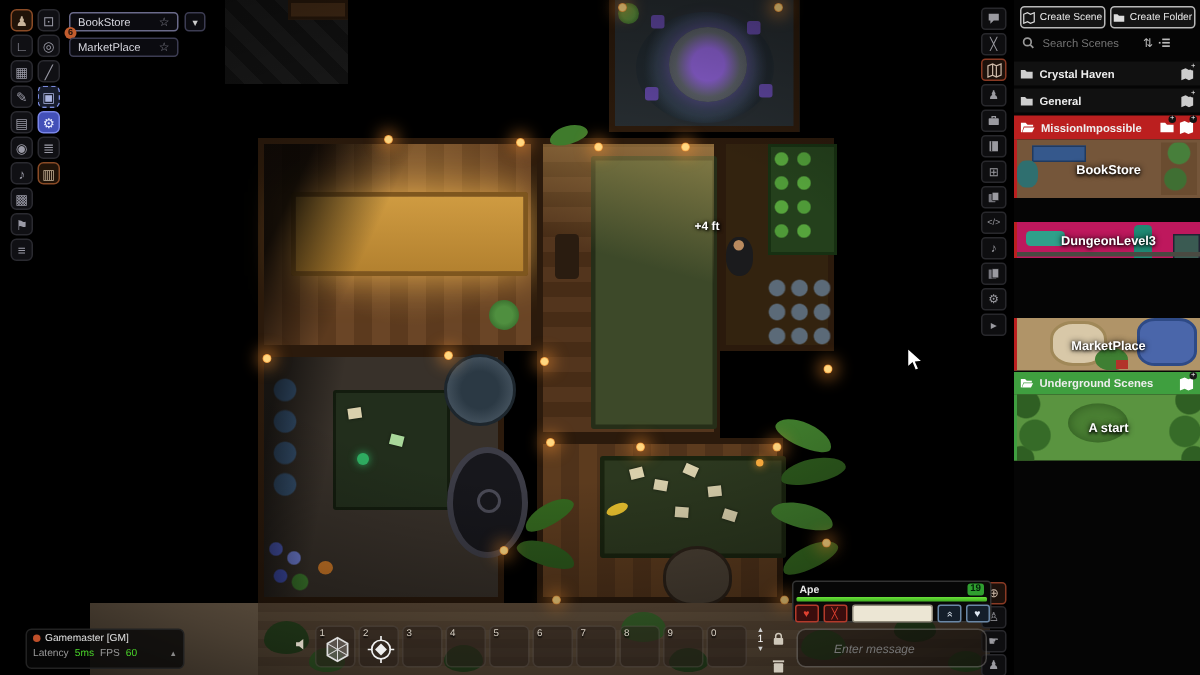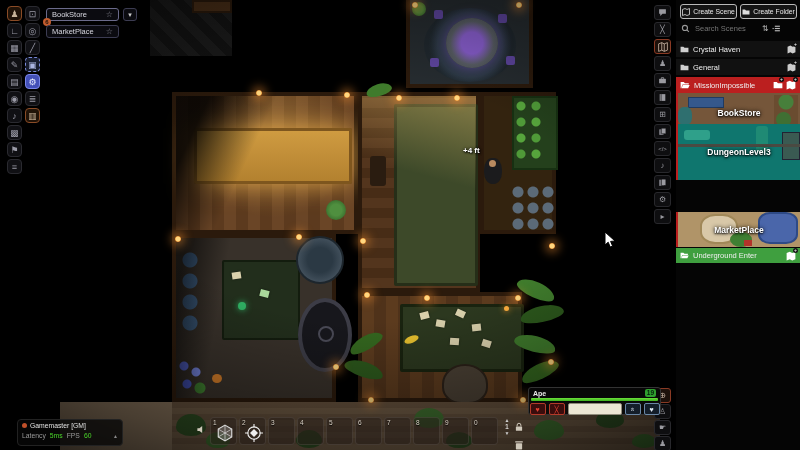--- a/index.html
+++ b/index.html
@@ -40,21 +40,21 @@
   
   #sidebar{position:absolute;left:676px;top:0;width:124px;height:450px;background:#050505;}
   .sb-btn{position:absolute;height:15px;background:#141414;border:1px solid #b9b9b9;border-radius:3px;
           color:#e8e8e8;font-size:6.8px;display:flex;align-items:center;justify-content:center;gap:3px;
           box-sizing:border-box;white-space:nowrap;}
   .srch{position:absolute;display:flex;align-items:center;gap:3px;}
   .srch input{background:transparent;border:none;outline:none;color:#bbb;font-size:7.5px;width:62px;
               font-family:"Liberation Sans",sans-serif;}
   .folder-row{position:absolute;left:0;width:124px;height:16px;display:flex;align-items:center;gap:4px;
               padding:0 4px;box-sizing:border-box;background:#111;}
-  .folder-row .fl{font-size:7.5px;font-weight:normal;color:#eee;white-space:nowrap;}
+  .folder-row .fl{font-size:7.5px;font-weight:bold;color:#eee;white-space:nowrap;}
   .fr-icons{margin-left:auto;display:flex;gap:3px;align-items:center;position:relative;}
   .tile{position:absolute;left:0;width:124px;overflow:hidden;}
   .tile .lbl{position:absolute;left:0;right:0;top:50%;transform:translateY(-50%);text-align:center;
              font-size:8.5px;font-weight:bold;color:#fff;text-shadow:0 1px 2px #000,0 0 4px #000;}
   .plus{position:absolute;right:-2px;top:-3px;width:5px;height:5px;border-radius:50%;background:#111;
         color:#fff;font-size:5px;line-height:5px;text-align:center;}
   
   #statusbox{position:absolute;left:17px;top:419px;width:106px;height:27px;background:rgba(8,8,8,.8);
              border:1px solid #222;border-radius:4px;font-size:6.8px;padding:2px 4px;box-sizing:border-box;}
   .grn{color:#4ad62a;}
@@ -334,46 +334,52 @@
           <span class="plus">+</span>
       </span>
     </div>
 
     <div class="tile" style="top:93px;height:39px;background:#75563a;border-left:2px solid #bb1f1f;box-sizing:border-box;">
       <div class="abs" style="left:10px;top:4px;width:34px;height:9px;background:#35588c;border:1px solid #203a60;"></div>
       <div class="abs" style="left:96px;top:2px;width:24px;height:35px;background:radial-gradient(circle at 50% 20%,#477f3b 0 7px,rgba(0,0,0,0) 8px),radial-gradient(circle at 40% 70%,#3f6f33 0 7px,rgba(0,0,0,0) 8px),#6a4c30;"></div>
       <div class="abs" style="left:0;top:14px;width:14px;height:18px;background:#2f6f6f;border-radius:40%;"></div>
       <div class="lbl">BookStore</div>
     </div>
-    <div class="tile" style="top:124px;height:56px;background:#0f766e;border-left:2px solid #bb1f1f;box-sizing:border-box;">
+    <div class="tile" style="top:148px;height:24px;background:#be185d;border-left:2px solid #bb1f1f;box-sizing:border-box;">
       <div class="abs" style="left:6px;top:6px;width:26px;height:10px;background:#2fa08a;border-radius:3px;"></div>
       <div class="abs" style="left:78px;top:2px;width:12px;height:26px;background:#1f8a74;border-radius:3px;"></div>
       <div class="abs" style="left:104px;top:8px;width:16px;height:26px;background:#3a5a52;border:1px solid #223;"></div>
       <div class="abs" style="left:0;top:20px;width:124px;height:3px;background:#4a4a42;"></div>
       <div class="lbl">DungeonLevel3</div>
     </div>
     <div class="tile" style="top:212px;height:35px;background:#b09468;border-left:2px solid #bb1f1f;box-sizing:border-box;">
       <div class="abs" style="left:22px;top:2px;width:34px;height:26px;background:#d8c8a8;border-radius:40%;border:2px solid #a08858;"></div>
       <div class="abs" style="left:80px;top:0px;width:36px;height:28px;background:#4a66aa;border-radius:30%;border:2px solid #2e4a86;"></div>
       <div class="abs" style="left:52px;top:20px;width:22px;height:15px;border-radius:50%;background:#3f7f33;"></div>
       <div class="abs" style="left:66px;top:28px;width:8px;height:6px;background:#b2332a;"></div>
       <div class="lbl">MarketPlace</div>
     </div>
 
     <div class="folder-row" style="top:248px;height:15px;background:#3f9f3f;">
       <svg width="9" height="9" viewBox="0 0 16 16">
           <path d="M1 3 H6 L8 5 H14 V7 H4 L2 13 H1 Z M4.5 8 H15.5 L13 13 H2.5 Z" fill="#fff"></path>
         </svg>
-      <span class="fl">Underground Enter</span>
+      <span class="fl">Underground Scenes</span>
       <span class="fr-icons">
           <svg width="10" height="10" viewBox="0 0 16 16">
             <path d="M1 3 L6 1 L10 3 L15 1 V13 L10 15 L6 13 L1 15 Z" fill="#fff"></path>
           </svg>
           <span class="plus" style="background:#1a1a1a;">+</span>
         </span>
+    </div>
+    <div class="tile" style="top:263px;height:44px;background:#5a9440;border-left:2px solid #3f9f3f;box-sizing:border-box;">
+      <div class="abs" style="left:-6px;top:-4px;width:30px;height:52px;background:radial-gradient(circle at 40% 20%,#2f5f23 0 9px,rgba(0,0,0,0) 10px),radial-gradient(circle at 60% 60%,#366b28 0 10px,rgba(0,0,0,0) 11px),radial-gradient(circle at 30% 90%,#2f5f23 0 8px,rgba(0,0,0,0) 9px);"></div>
+      <div class="abs" style="left:100px;top:-4px;width:30px;height:52px;background:radial-gradient(circle at 50% 15%,#2f5f23 0 9px,rgba(0,0,0,0) 10px),radial-gradient(circle at 40% 55%,#366b28 0 10px,rgba(0,0,0,0) 11px),radial-gradient(circle at 60% 90%,#2f5f23 0 8px,rgba(0,0,0,0) 9px);"></div>
+      <div class="abs" style="left:34px;top:6px;width:40px;height:26px;border-radius:50%;background:#4a7f33;box-shadow:inset 0 0 8px #2f5a20;"></div>
+      <div class="lbl">A start</div>
     </div>
   </div>
 
   <div id="statusbox">
     <div style="display:flex;align-items:center;gap:3px;">
       <span style="width:5px;height:5px;border-radius:50%;background:#c0502a;display:inline-block;"></span>
       <span style="color:#e0e0e0;">Gamemaster [GM]</span>
     </div>
     <div style="display:flex;align-items:center;gap:4px;margin-top:3px;">
       <span style="color:#9a9a9a;">Latency</span>
@@ -439,20 +445,23 @@
           <rect x="3" y="7" width="10" height="7" rx="1" fill="#cfc8ba"></rect>
           <path d="M5 7 V5 a3 3 0 0 1 6 0 V7" fill="none" stroke="#cfc8ba" stroke-width="1.6"></path>
         </svg>
       <svg width="10" height="10" viewBox="0 0 16 16" style="margin-top:2px;">
           <rect x="3" y="5" width="10" height="10" rx="1" fill="#cfc8ba"></rect>
           <rect x="2" y="2" width="12" height="2" fill="#cfc8ba"></rect>
         </svg>
     </div>
   </div>
 
+  <div id="chatbox">
+    <input placeholder="Enter message" style="">
+  </div>
 
   <div id="tokenhud">
     <div style="display:flex;align-items:center;padding:1px 4px 0 4px;">
       <span style="font-size:7px;font-weight:bold;color:#e8e8e8;">Ape</span>
       <span style="margin-left:auto;background:#2f9e2f;color:#04200a;font-size:6.5px;font-weight:bold;border-radius:2px;padding:0 2px;line-height:8px;">19</span>
     </div>
     <div style="margin:1px 2px 0 2px;height:3px;background:#1c1c1c;border-radius:1px;">
       <div style="width:100%;height:3px;background:linear-gradient(180deg,#6ae23a,#3fae1e);border-radius:1px;"></div>
     </div>
     <div style="display:flex;justify-content:center;gap:3px;margin-top:2px;">

